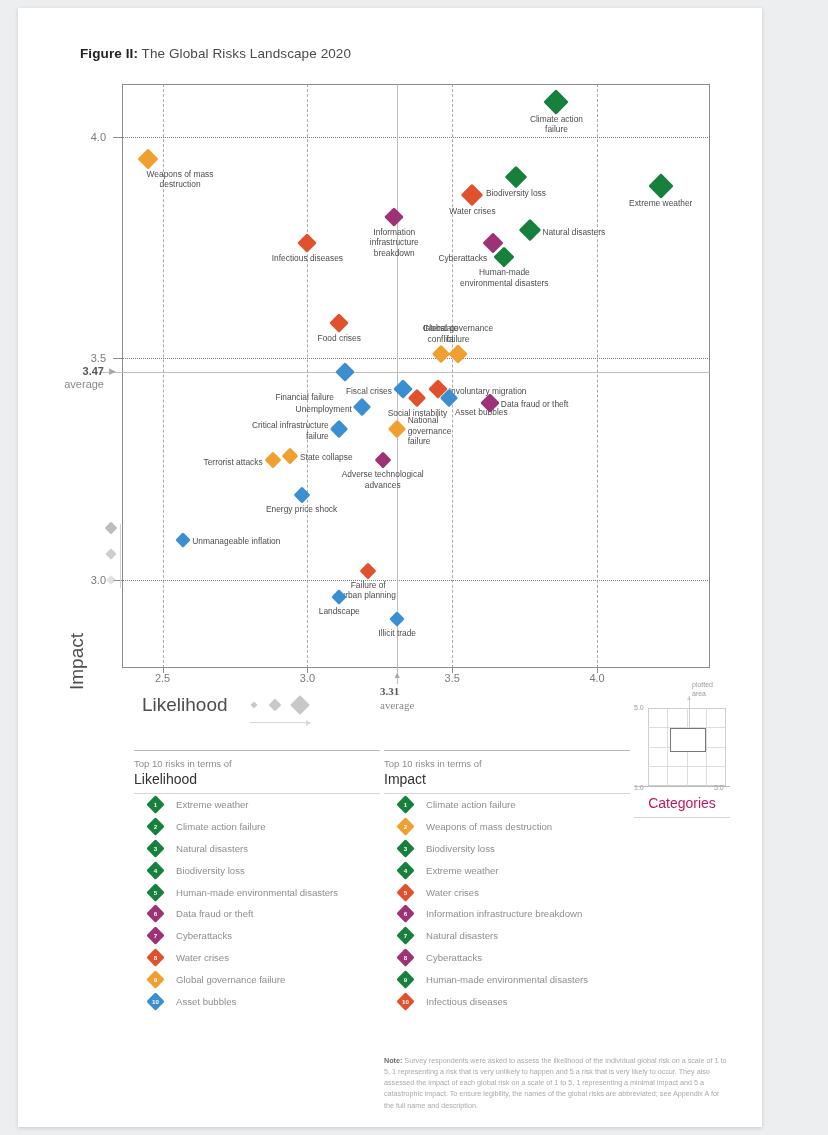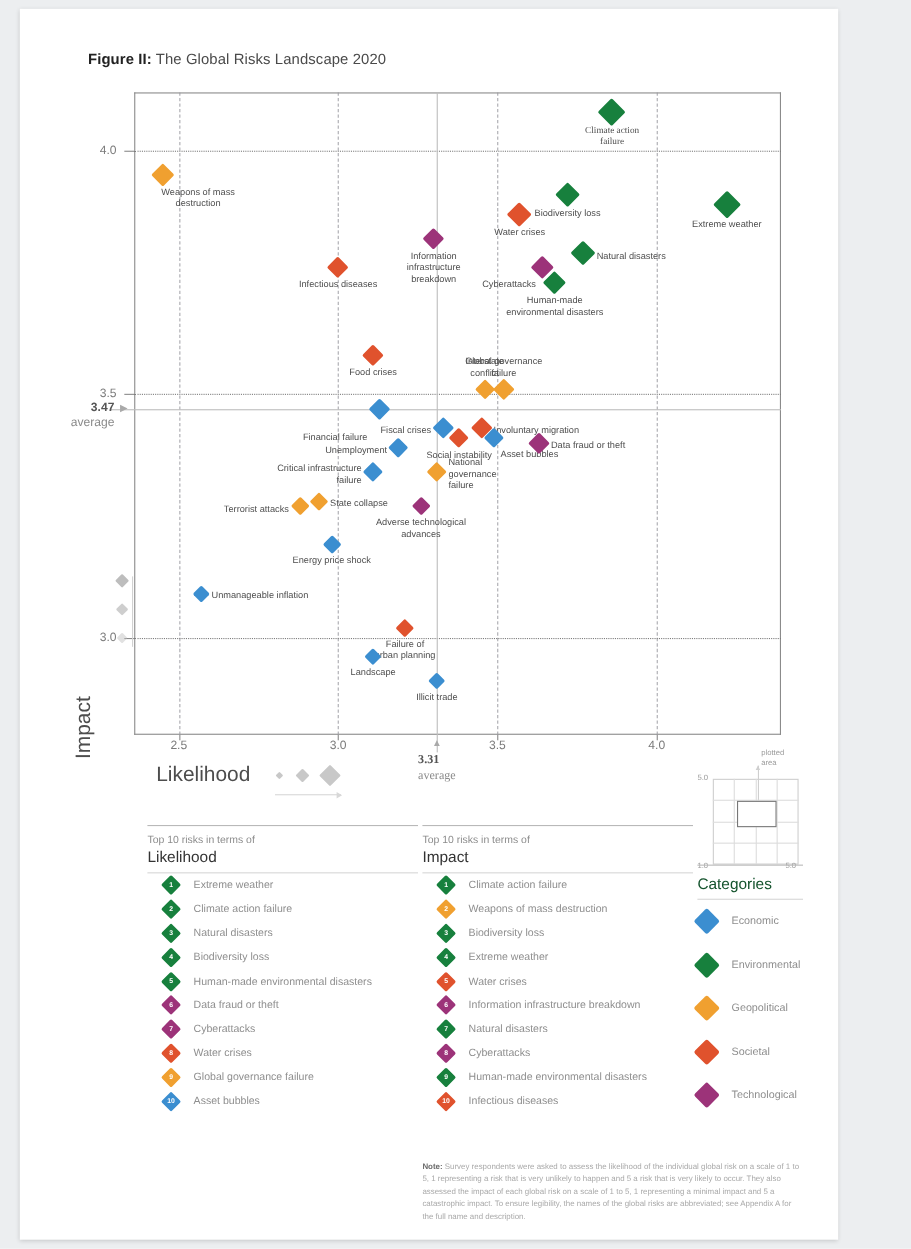--- a/index.html
+++ b/index.html
@@ -123,21 +123,21 @@
   .lmark i { position:absolute; left:1px; top:1px; width:13px; height:13px;
              transform:rotate(45deg); border-radius:1.5px; display:block; }
   .lmark span { position:absolute; left:0; top:0; width:15px; height:15px;
                 line-height:15px; text-align:center; font-size:6.2px;
                 color:#fff; font-weight:bold; }
   .lrow em { font-style:normal; font-size:9.6px; color:#8e8e8e; }
 
   
   #categories { position:absolute; left:616px; top:778px; width:96px; }
   #cat-rule-top { height:1px; background:#b9b9b9; }
-  #cat-title { font-size:14px; color:#14532d; margin-top:8px; margin-bottom:6px; }
+  #cat-title { font-size:14px; color:#be185d; margin-top:8px; margin-bottom:6px;text-align:center; }
   #cat-rule-bot { height:1px; background:#d6d6d6; }
   .crow { display:flex; align-items:center; height:39.5px; }
   .cmark { width:17px; height:17px; flex:0 0 17px; transform:rotate(45deg);
            border-radius:2px; margin-right:14px; }
   .crow em { font-style:normal; font-size:9.8px; color:#8e8e8e; }
 
   
   .foot { position:absolute; font-size:7.2px; color:#a9a9a9; line-height:1.55; }
   .foot b { color:#6d6d6d; font-weight:bold; }
   #foot-source { left:116px; top:1047px; width:210px; }
@@ -186,21 +186,21 @@
         <div class="xtick" style="left: 475.034px;">4.0</div>
         <div class="ytick-mark" style="top: 53.0909px; left: -9px;"></div>
         <div class="ytick" style="top: 53.0909px;">4.0</div>
         <div class="ytick-mark" style="top: 274.303px; left: -9px;"></div>
         <div class="ytick" style="top: 274.303px;">3.5</div>
         <div class="ytick-mark" style="top: 495.515px; left: -9px;"></div>
         <div class="ytick" style="top: 495.515px;">3.0</div>
       </div>
     <div id="points-layer">
         <div class="pt" title="Climate action failure" style="left: 434.483px; top: 17.697px; width: 18px; height: 18px; background: rgb(23, 128, 61);"></div>
-        <div class="lbl c" style="left: 434.483px; top: 29.697px; font-family: Liberation Serif, serif;">Climate action
+        <div class="lbl c" style="left: 434.483px; top: 29.697px;">Climate action
 failure</div>
         <div class="pt" title="Extreme weather" style="left: 538.759px; top: 101.758px; width: 18px; height: 18px; background: rgb(23, 128, 61);"></div>
         <div class="lbl c" style="left: 538.759px; top: 113.758px;">Extreme weather</div>
         <div class="pt" title="Biodiversity loss" style="left: 393.931px; top: 92.9091px; width: 16px; height: 16px; background: rgb(23, 128, 61);"></div>
         <div class="lbl c" style="left: 393.931px; top: 103.909px;">Biodiversity loss</div>
         <div class="pt" title="Natural disasters" style="left: 408.414px; top: 146px; width: 16px; height: 16px; background: rgb(23, 128, 61);"></div>
         <div class="lbl" style="left: 420.414px; top: 142.6px;">Natural disasters</div>
         <div class="pt" title="Human-made environmental disasters" style="left: 382.345px; top: 172.545px; width: 15px; height: 15px; background: rgb(23, 128, 61);"></div>
         <div class="lbl c" style="left: 382.345px; top: 183.045px;">Human-made
 environmental disasters</div>
@@ -456,41 +456,19 @@
           </span>
           <em>Infectious diseases</em>
         </div>
       </div>
   </div>
 
   <div id="categories">
     <div id="cat-rule-top"></div>
     <div id="cat-title">Categories</div>
     <div id="cat-rule-bot"></div>
-    <div id="cat-rows">
-        <div class="crow">
-          <span class="cmark" style="background:#3b8ed0"></span>
-          <em>Economic</em>
-        </div>
-        <div class="crow">
-          <span class="cmark" style="background:#17803d"></span>
-          <em>Environmental</em>
-        </div>
-        <div class="crow">
-          <span class="cmark" style="background:#f0a030"></span>
-          <em>Geopolitical</em>
-        </div>
-        <div class="crow">
-          <span class="cmark" style="background:#e0522d"></span>
-          <em>Societal</em>
-        </div>
-        <div class="crow">
-          <span class="cmark" style="background:#9c3379"></span>
-          <em>Technological</em>
-        </div>
-      </div>
   </div>
 
   <div class="foot" id="foot-note">
     <b>Note:</b><span> Survey respondents were asked to assess the likelihood of the individual global risk on a scale of 1 to 5, 1 representing a risk that is very unlikely to happen and 5 a risk that is very likely to occur. They also assessed the impact of each global risk on a scale of 1 to 5, 1 representing a minimal impact and 5 a catastrophic impact. To ensure legibility, the names of the global risks are abbreviated; see Appendix A for the full name and description.</span>
   </div>
 
 </div>
 
 </body></html>

